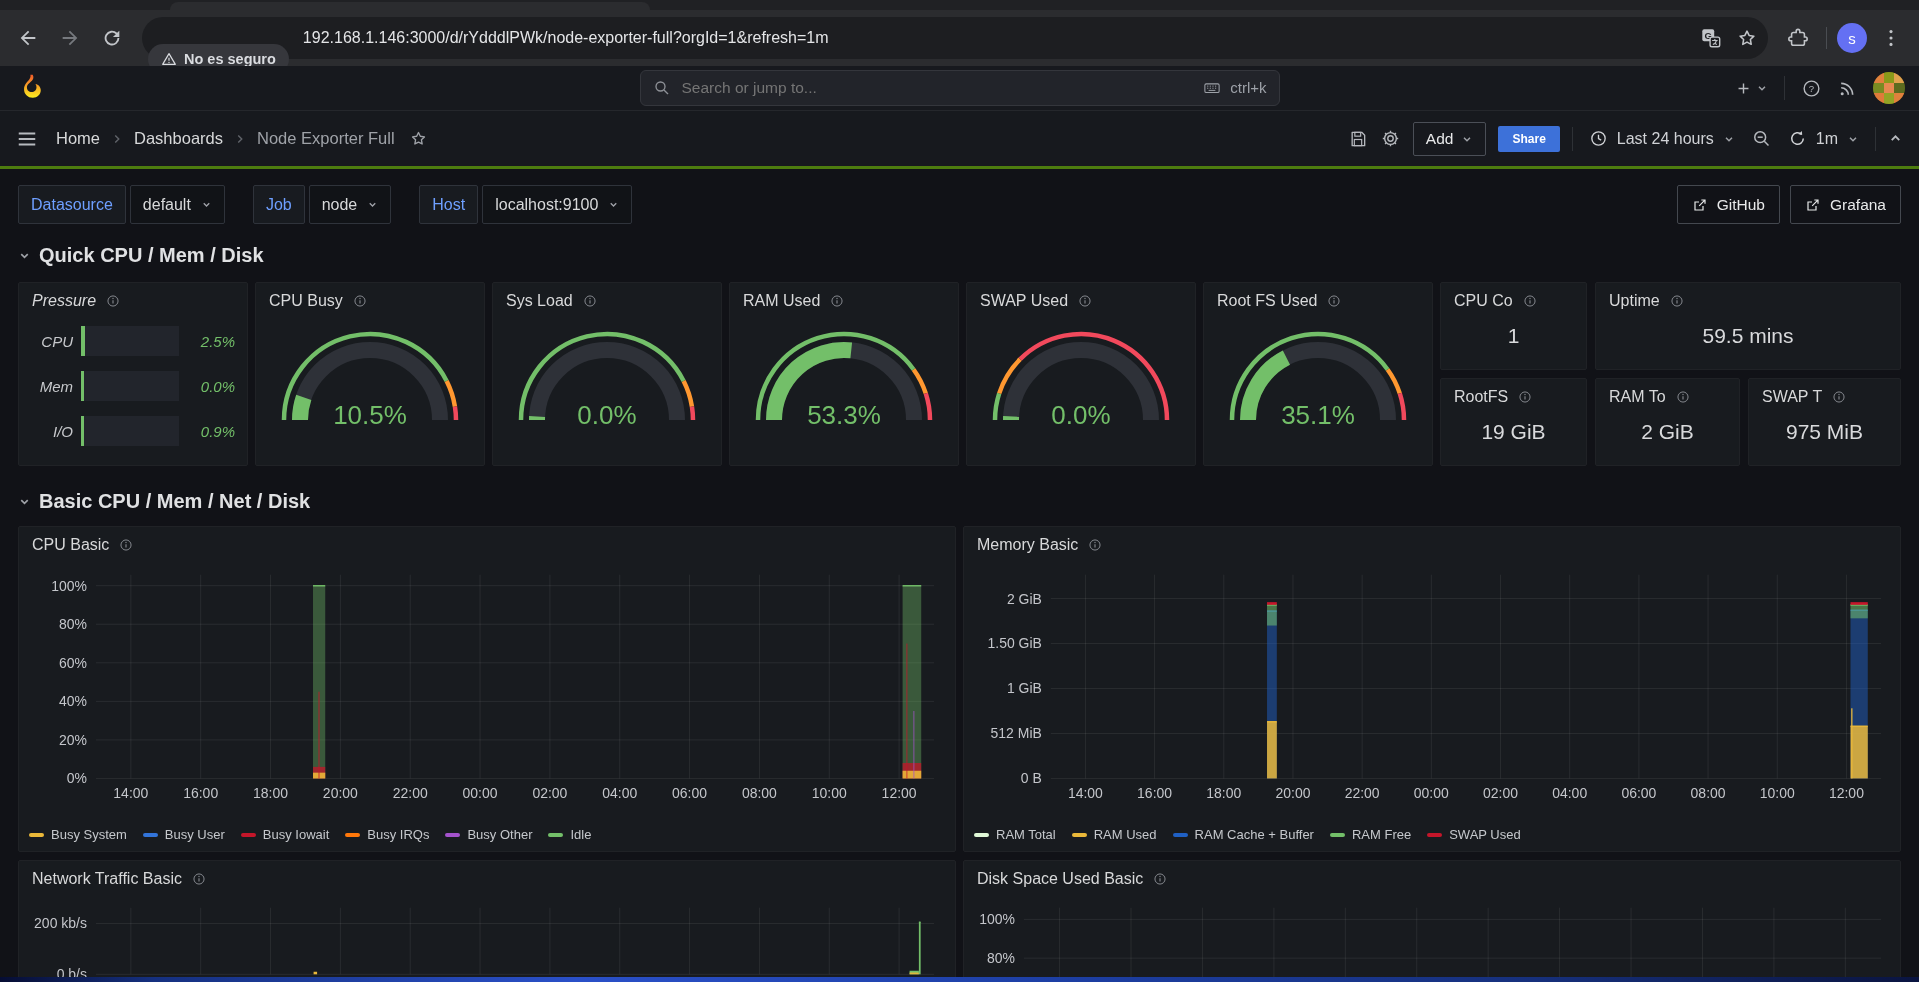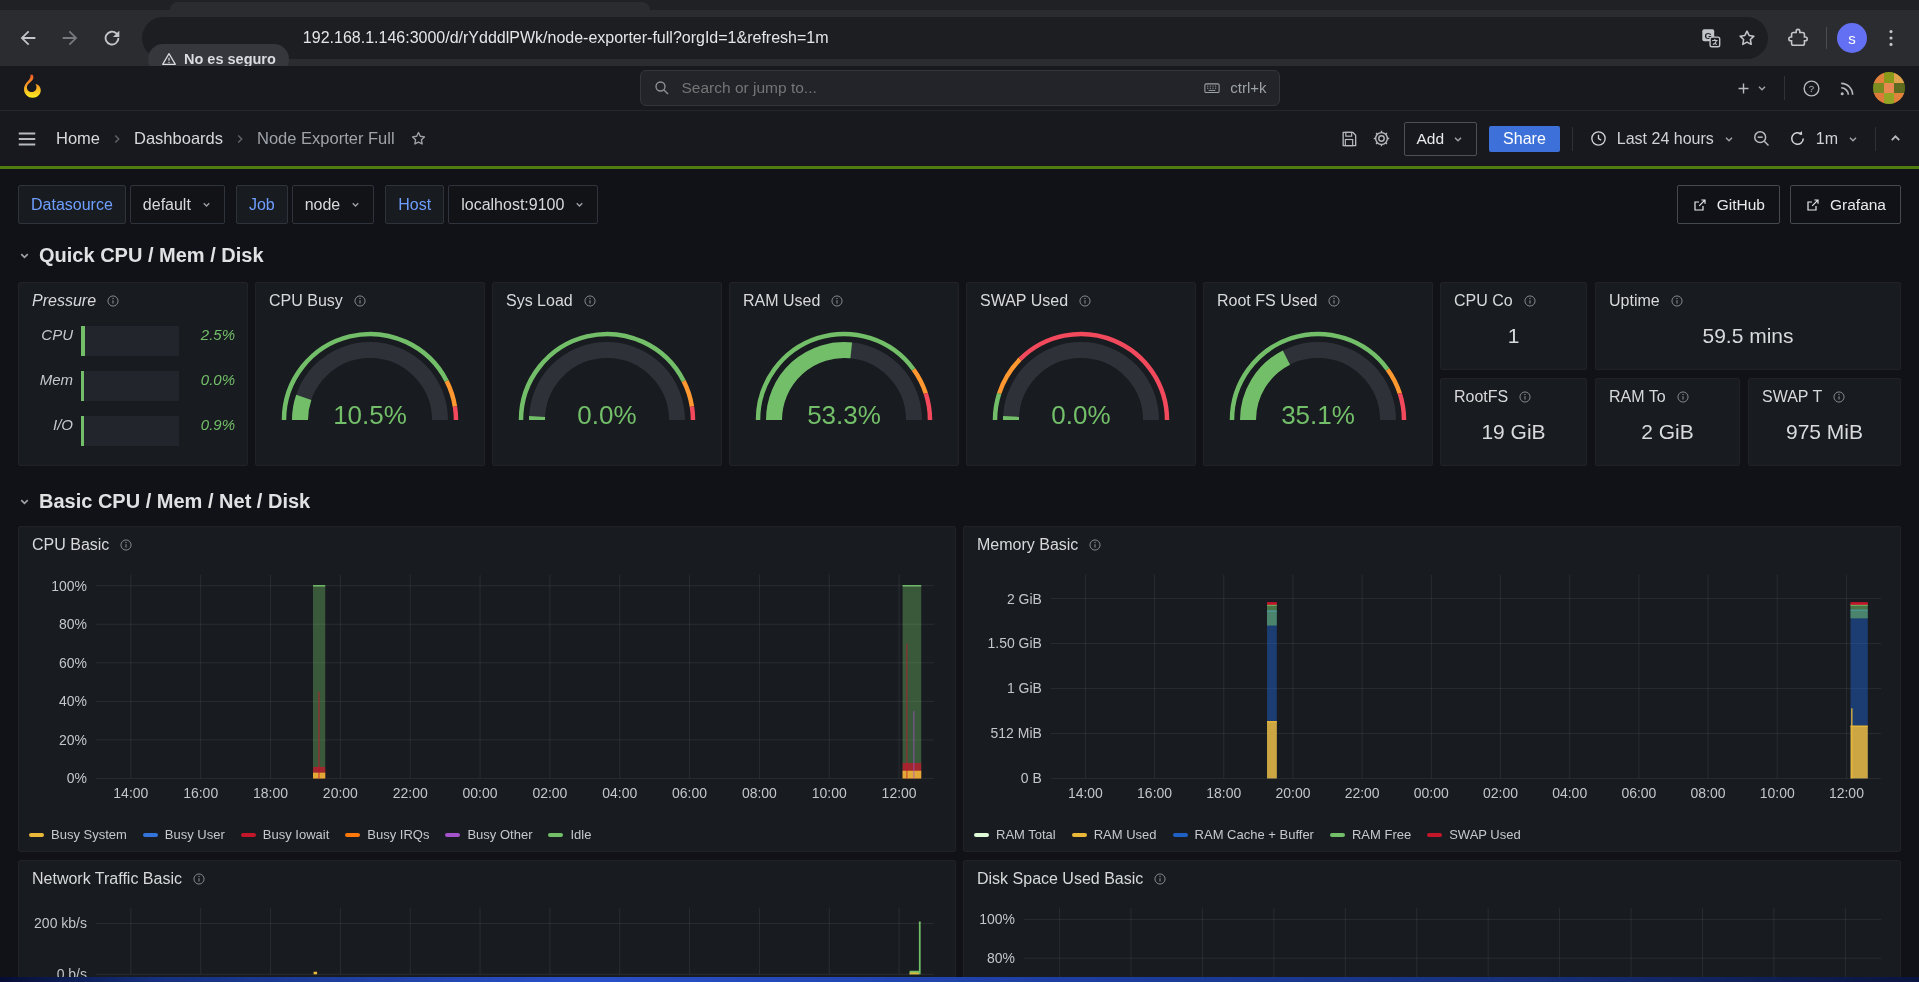--- a/index.html
+++ b/index.html
@@ -28,39 +28,39 @@
   .gdivider{width:1px;height:24px;background:#2e3136;}
   .plusgroup{display:flex;align-items:center;gap:4px;}
   
   .gtoolbar{height:55px;background:#17191e;border-bottom:3px solid #4d7c0f;display:flex;align-items:center;padding:0 16px;gap:10px;color:#b6b9be;}
   .crumbs{display:flex;align-items:center;gap:10px;font-size:16.5px;margin-left:8px;}
   .crumb{color:#d8d9da;}
   .crumb.current{color:#9fa2a8;}
   .crumb-sep{color:#61646a;display:flex;}
   .gt-right{margin-left:auto;display:flex;align-items:center;gap:12px;}
   .btn-outline{height:34px;display:flex;align-items:center;gap:8px;padding:0 12px;border:1px solid #4b4f57;border-radius:2px;color:#e8e9ea;font-size:15.5px;background:transparent;}
-  .btn-primary{height:26px;display:flex;align-items:center;padding:0 14px;border-radius:2px;color:#fff;font-size:16px;font-weight:400;background:#3d71d9;border:none;}
+  .btn-primary{height:26px;display:flex;align-items:center;padding:0 14px;border-radius:2px;color:#fff;font-size:12px;font-weight:700;background:#3d71d9;border:none;}
   .timewidget{display:flex;align-items:center;gap:9px;color:#d0d2d6;font-size:16px;padding:0 4px;}
   
   .content{padding:0 18px;}
-  .vars-row{margin-top:16px;display:flex;align-items:center;gap:11px;height:39px;}
+  .vars-row{margin-top:16px;display:flex;align-items:center;gap:28px;height:39px;}
   .var-group{display:flex;gap:4px;height:39px;}
   .var-label{display:flex;align-items:center;padding:0 12px;background:#181b20;border:1px solid #2f333b;border-radius:2px;color:#6e9fff;font-size:16px;}
   .var-value{display:flex;align-items:center;gap:10px;padding:0 12px;background:#111317;border:1px solid #2f333b;border-radius:2px;color:#d8d9da;font-size:16px;}
   .vars-right{margin-left:auto;display:flex;gap:10px;}
   .linkbtn{height:39px;display:flex;align-items:center;gap:9px;padding:0 14px;border:1px solid #44484f;border-radius:2px;color:#e8e9ea;font-size:15.5px;font-weight:500;background:transparent;}
   .section-h{margin-top:18px;display:flex;align-items:center;gap:8px;color:#e0e1e3;font-size:20px;font-weight:700;height:26px;}
   .section-h svg{color:#9fa2a8;}
   .row1{margin-top:14px;display:flex;gap:7px;height:184px;}
   .panel{background:#181b1f;border:1px solid #202226;border-radius:2px;position:relative;box-sizing:border-box;}
   .ptitle{display:flex;align-items:center;gap:9px;padding:9px 0 0 13px;color:#d8d9da;font-size:16px;font-weight:500;}
   .ptitle .iicon{color:#85888e;}
   .p-pressure{width:230px;flex:0 0 auto;font-style:italic;}
   .press-rows{display:flex;flex-direction:column;gap:15px;padding:16px 12px 0 6px;}
-  .press-row{display:flex;gap:8px;}
+  .press-row{display:flex;align-items:center;gap:8px;}
   .press-label{width:48px;text-align:right;color:#c7c9cc;font-size:15px;}
   .press-bar{flex:1;height:30px;background:#22252c;position:relative;overflow:hidden;}
   .press-fill{position:absolute;left:0;top:0;bottom:0;background:#73bf69;}
   .press-val{width:48px;text-align:right;color:#73bf69;font-size:15px;}
   .p-gauge{width:230px;flex:0 0 auto;display:flex;flex-direction:column;}
   .gauge-svg{width:190px;height:112px;margin:10px auto 0 auto;display:block;}
   .stat-cluster{flex:1;display:flex;flex-direction:column;gap:8px;}
   .stat-row{display:flex;gap:8px;flex:1;}
   .p-stat{display:flex;flex-direction:column;}
   .w-sm{width:147px;flex:0 0 auto;}

